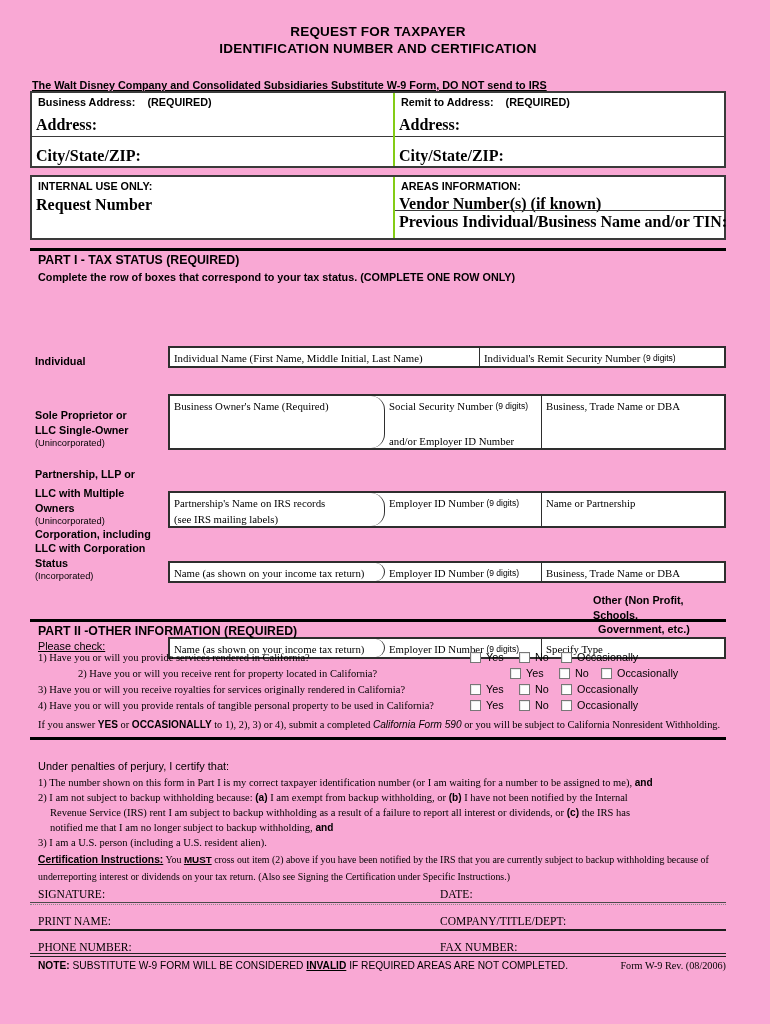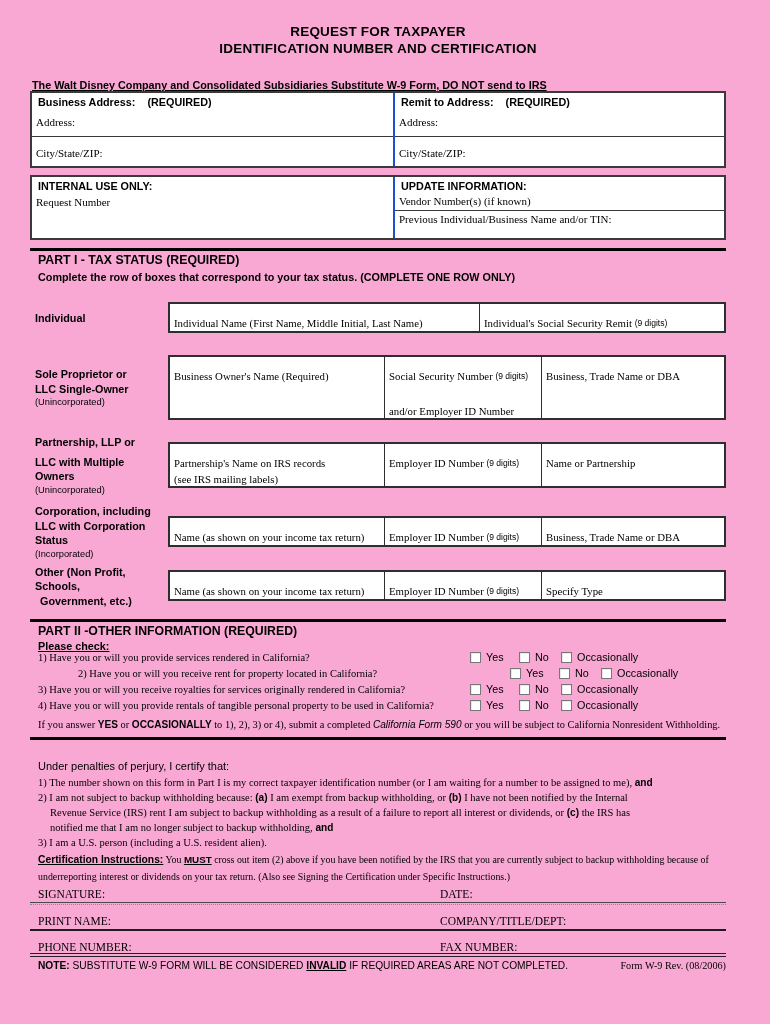--- a/index.html
+++ b/index.html
@@ -8,58 +8,58 @@
   .page { position:relative; width:770px; height:1024px; background:#f9a8d4; overflow:hidden; }
   .content { position:absolute; left:30px; top:0; width:696px; height:1024px; }
   .abs { position:absolute; }
 
   .title { left:0; width:696px; top:24px; text-align:center; font-weight:bold; font-size:13.5px; line-height:16.5px; letter-spacing:.2px; }
   .subtitle { left:2px; top:79px; font-size:10.8px; font-weight:bold; text-decoration:underline; }
 
   .box { border:2px solid #3a3a3a; display:flex; background:#fff; }
   .addr-box { left:0; top:91px; width:696px; height:77px; }
   .col { position:relative; height:100%; }
-  .col-l { width:363px; border-right:2px solid #1d4ed8; }
+  .col-l { width:363px; border-right:2px solid #84cc16; }
   .col-r { flex:1; }
   .cell-head { position:absolute; left:6px; top:3px; font-size:10.8px; font-weight:bold; white-space:nowrap; }
   .req { margin-left:12px; }
-  .flabel { position:absolute; left:4px; font-family:"Liberation Serif",serif; font-size:11px; white-space:nowrap; }
+  .flabel { position:absolute; left:4px; font-family:"Liberation Serif",serif; font-size:16px; white-space:nowrap;font-weight:bold; }
   .addr-label { top:23px; }
   .addr-split { position:absolute; left:0; right:0; top:43px; border-top:1.5px solid #3a3a3a; }
   .city-label { top:54px; }
 
   .info-box { left:0; top:175px; width:696px; height:65px; }
   .request-label { top:19px; }
   .vendor-label { top:18px; }
   .info-split { position:absolute; left:0; right:0; top:33px; border-top:1.5px solid #3a3a3a; }
   .prev-label { top:36px; }
 
   .rule { left:0; width:696px; height:3px; background:#000; }
   .rule1 { top:248px; } .rule2 { top:619px; } .rule3 { top:737px; }
 
   .part-head { left:8px; font-size:12.3px; font-weight:bold; white-space:nowrap; }
   .p1head { top:253px; } .p2head { top:624px; } .p3head { top:742px; }
   .p1instr { left:8px; top:271px; font-size:10.8px; font-weight:bold; white-space:nowrap; }
 
-  .p1row { left:0; width:696px; display:flex; align-items:center; }
+  .p1row { left:0; width:696px; display:flex; align-items:flex-end;margin-top:28px; }
   .r1 { top:294px; height:46px; } .r2 { top:352px; height:70px; }
-  .r3 { top:430px; height:70px; } .r4 { top:508px; height:47px; } .r5 { top:563px; height:45px; }
+  .r3 { top:430px; height:70px; } .r4 { top:508px; height:47px; } .r5 { top:563px; height:45px;flex-direction:column; }
   .p1label { width:138px; padding:2px 4px 0 5px; font-size:10.8px; font-weight:bold; line-height:14.5px; }
   .p1label .gap2 { margin-top:5px; }
   .p1note { font-size:9.3px; font-weight:normal; line-height:13px; }
   .ind2 { padding-left:5px; }
   .p1table { display:flex; width:558px; border:2px solid #2e2e2e; background:#fff; }
-  .p1cell { position:relative; border-right:1.5px solid #2e2e2e; padding:12px 4px 0 4px; font-family:"Liberation Serif",serif; font-size:10.8px; line-height:14px; }
+  .p1cell { position:relative; border-right:1.5px solid #2e2e2e; padding:3px 4px 0 4px; font-family:"Liberation Serif",serif; font-size:10.8px; line-height:14px; }
   .p1cell:last-child { border-right:none; }
   .w312 { width:310px; } .wrest { flex:1; }
-  .w217 { width:215px; } .w158 { width:157px; }
+  .w217 { width:215px;border-radius:14px; } .w158 { width:157px; }
   .digits { font-family:"Liberation Sans",sans-serif; font-size:8.5px; position:relative; top:-1px; }
   .subline { margin-top:20px; }
 
-  .pleasecheck { left:8px; top:640px; font-size:10.8px; font-weight:bold; text-decoration:underline; }
+  .pleasecheck { left:8px; top:640px; font-size:10.8px; font-weight:normal; text-decoration:underline; }
   .q { left:8px; width:688px; height:16px; }
   .q1 { top:651px; } .q2 { top:667px;margin-left:40px; } .q3 { top:683px; } .q4 { top:699px; }
   .qtext { position:absolute; left:0; top:1px; font-family:"Liberation Serif",serif; font-size:10.5px; white-space:nowrap; }
   .cbg { position:absolute; top:0; display:flex; align-items:center; }
   .cbg-yes { left:432px; } .cbg-no { left:481px; } .cbg-occ { left:523px; }
   .cb { width:11px; height:11px; border:1px solid #777; background:#fefefe; display:inline-block; margin-right:5px; box-shadow:inset 1px 1px 0 #e9e9e9; }
   .cbl { font-size:10.8px; }
 
   .footnote { left:8px; top:719px; width:688px; font-family:"Liberation Serif",serif; font-size:10.4px; white-space:nowrap; }
   .bs { font-family:"Liberation Sans",sans-serif; font-weight:bold; font-size:10.1px; }
@@ -113,38 +113,38 @@
         <div class="flabel city-label">City/State/ZIP:</div>
       </div>
     </div>
 
     <div class="abs box info-box">
       <div class="col col-l">
         <div class="cell-head">INTERNAL USE ONLY:</div>
         <div class="flabel request-label">Request Number</div>
       </div>
       <div class="col col-r">
-        <div class="cell-head">UPDATE INFORMATION:</div>
+        <div class="cell-head">AREAS INFORMATION:</div>
         <div class="flabel vendor-label">Vendor Number(s) (if known)</div>
         <div class="info-split"></div>
         <div class="flabel prev-label">Previous Individual/Business Name and/or TIN:</div>
       </div>
     </div>
 
     <div class="abs rule rule1"></div>
     <div class="abs part-head p1head">PART I - TAX STATUS (REQUIRED)</div>
     <div class="abs p1instr">Complete the row of boxes that correspond to your tax status. (COMPLETE ONE ROW ONLY)</div>
 
     <div class="abs p1row r1">
       <div class="p1label">
         <div>Individual</div>
       </div>
       <div class="p1table">
         <div class="p1cell w312"><span>Individual Name (First Name, Middle Initial, Last Name)</span></div>
-        <div class="p1cell wrest"><span>Individual's Social Security Remit</span> <span class="digits">(9 digits)</span></div>
+        <div class="p1cell wrest"><span>Individual's Remit Security Number</span> <span class="digits">(9 digits)</span></div>
       </div>
     </div>
 
     <div class="abs p1row r2">
       <div class="p1label">
         <div>Sole Proprietor or</div>
         <div>LLC Single-Owner</div>
         <div class="p1note">(Unincorporated)</div>
       </div>
       <div class="p1table">

